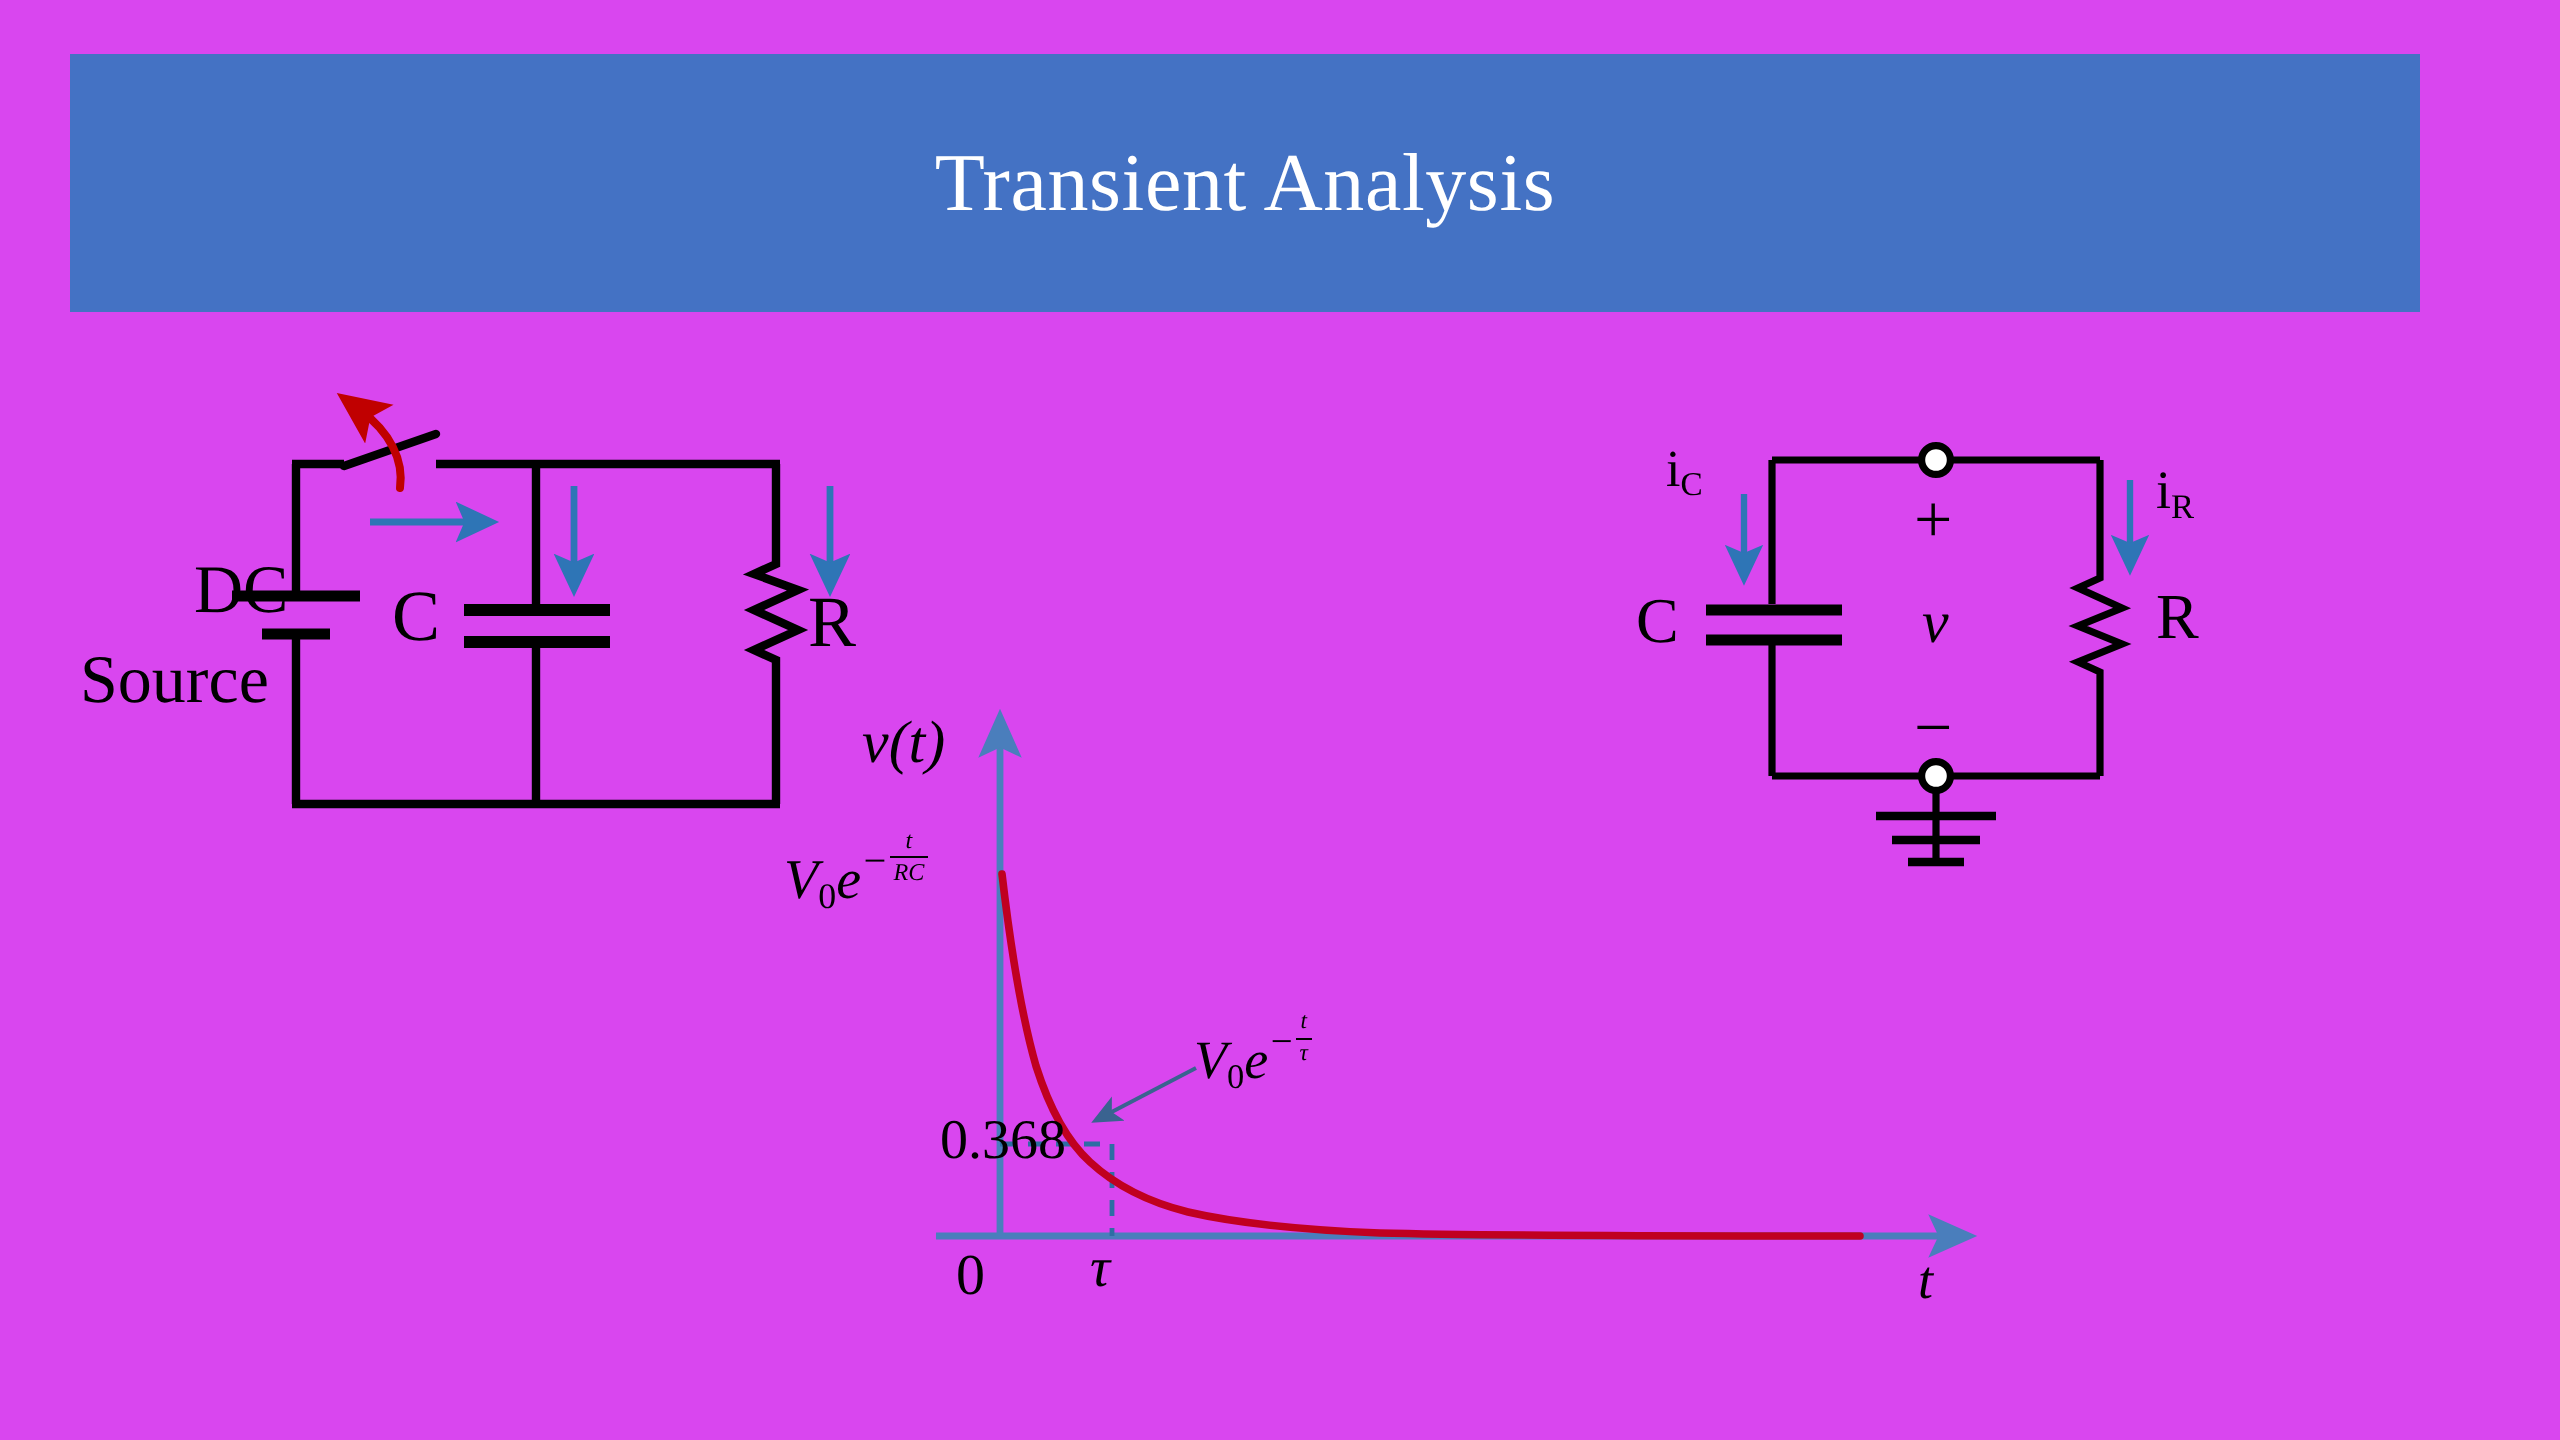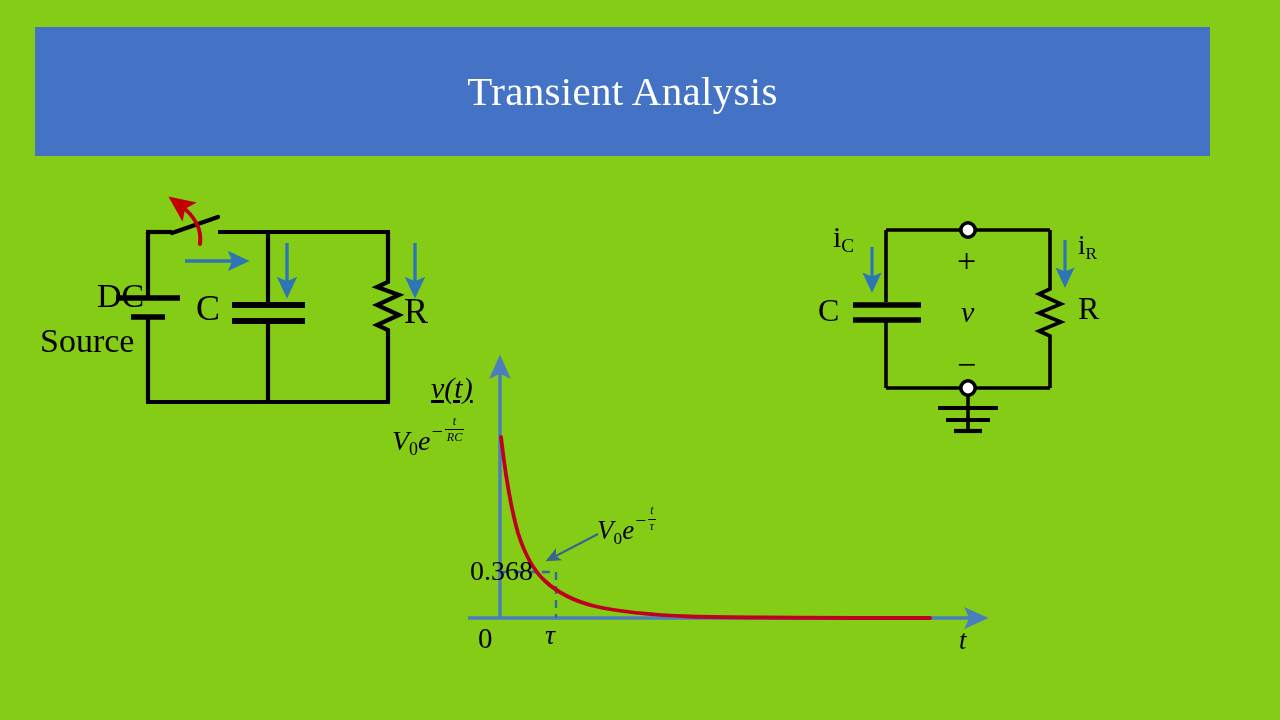--- a/index.html
+++ b/index.html
@@ -13,21 +13,21 @@
     height: 720px;
     overflow: hidden;
     font-family: "Liberation Serif", "DejaVu Serif", serif;
     position: relative;
   }
   #slide {
     position: absolute;
     left: 0; top: 0;
     width: 1280px;
     height: 720px;
-    background: #84cc16;
+    background: #d946ef;
   }
   
   #title-banner {
     position: absolute;
     left: 35px;
     top: 27px;
     width: 1175px;
     height: 129px;
     background: #4472C4;
     display: flex;
@@ -214,31 +214,31 @@
 
       <line x1="598" y1="534" x2="552" y2="558" stroke="#3A6390" stroke-width="2" marker-end="url(#ah-thin)"></line>
     </g>
   </svg>
 
   <div class="lbl lbl-upright" style="left:56px; top:279px; font-size:34px;margin-left:41px;">DC</div>
   <div class="lbl lbl-upright" style="left:40px; top:324px; font-size:34px;">Source</div>
   <div class="lbl lbl-upright" style="left:196px; top:290px; font-size:36px;">C</div>
   <div class="lbl lbl-upright" style="left:404px; top:293px; font-size:36px;">R</div>
 
-  <div class="lbl lbl-upright" style="left:833px; top:222px; font-size:30px;"><span>i</span><span class="sub">C</span></div>
+  <div class="lbl lbl-upright" style="left:833px; top:222px; font-size:26px;"><span>i</span><span class="sub">C</span></div>
 
   <div class="lbl lbl-upright" style="left:1078px; top:232px; font-size:27px;"><span>i</span><span class="sub">R</span></div>
 
   <div class="lbl lbl-upright" style="left:818px; top:294px; font-size:32px;">C</div>
   <div class="lbl lbl-upright" style="left:1078px; top:292px; font-size:32px;">R</div>
   <div class="lbl lbl-upright" style="left:957px; top:244px; font-size:34px;">+</div>
   <div class="lbl lbl-math" style="left:961px; top:297px; font-size:30px;">v</div>
   <div class="lbl lbl-upright" style="left:957px; top:348px; font-size:34px;">−</div>
 
-  <div class="lbl lbl-math" style="left:431px; top:373px; font-size:30px;text-decoration:underline;">v(t)</div>
+  <div class="lbl lbl-math" style="left:431px; top:357px; font-size:30px;">v(t)</div>
   <div class="lbl lbl-math" style="left:959px; top:627px; font-size:27px;">t</div>
   <div class="lbl lbl-upright" style="left:478px; top:624px; font-size:29px;">0</div>
   <div class="lbl lbl-math" style="left:545px; top:621px; font-size:28px;">τ</div>
   <div class="lbl lbl-upright" style="left:425px; top:557px; font-size:28px;margin-left:45px;">0.368</div>
 
   <div class="lbl lbl-math" style="left:392px; top:427px; font-size:28px;"><span>V</span><span class="sub">0</span><span>e</span><span class="expo"><span>−</span><span class="frac"><span class="num">t</span><span class="den">RC</span></span></span></div>
 
   <div class="lbl lbl-math" style="left:597px; top:517px; font-size:27px;"><span>V</span><span class="sub">0</span><span>e</span><span class="expo"><span>−</span><span class="frac"><span class="num">t</span><span class="den">τ</span></span></span></div>
 
 </div>

